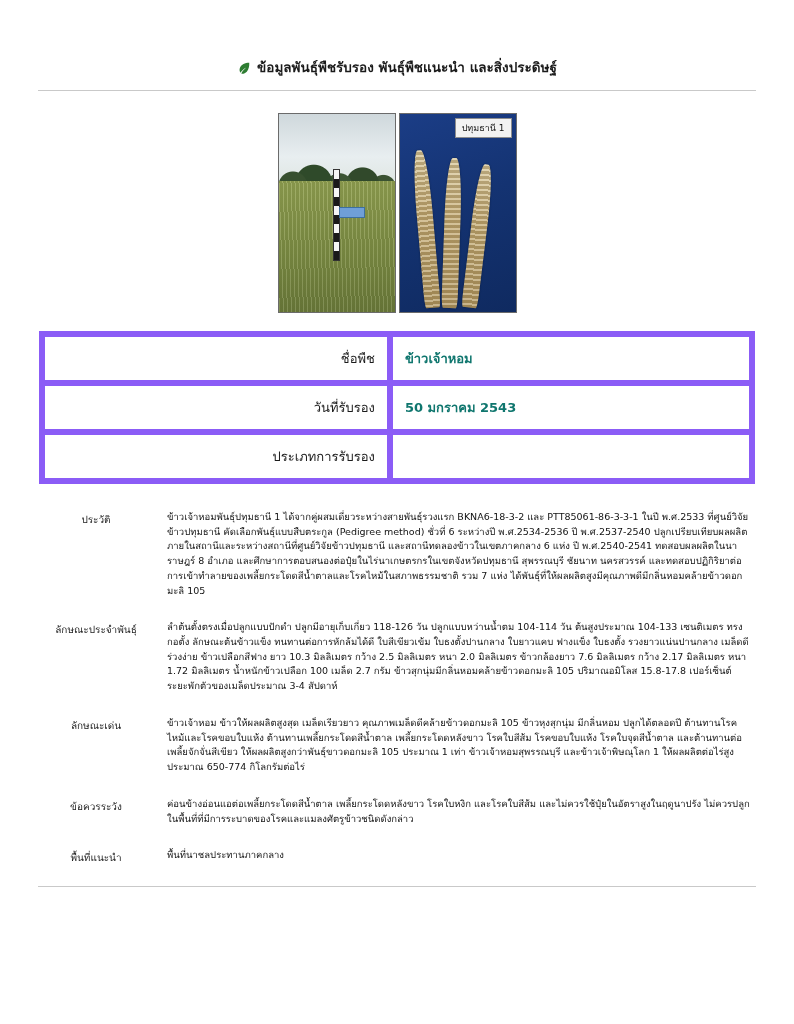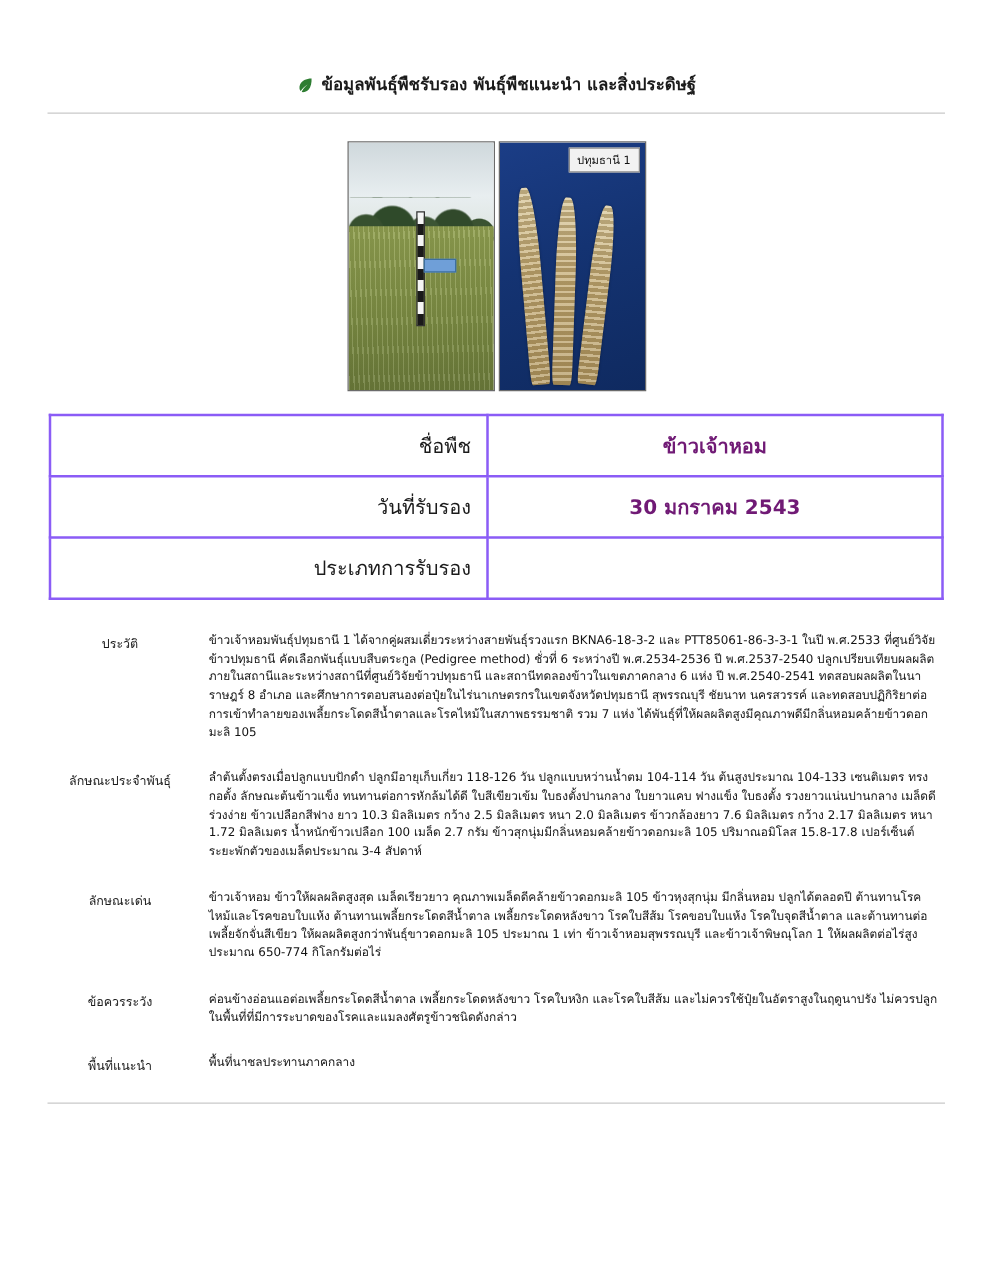--- a/index.html
+++ b/index.html
@@ -134,36 +134,36 @@
     inset: 0;
     background: repeating-linear-gradient(178deg, rgba(255,255,255,0.25) 0 2px, rgba(90,70,35,0.25) 2px 5px);
     border-radius: inherit;
   }
   .info-table {
     width: 716px;
     margin: 0 auto;
     border-collapse: collapse;
   }
   .info-table td {
-    border: 2px solid #8b5cf6;
+    border: 6px solid #8b5cf6;
     padding: 11px 12px;
-    font-size: 16px;
+    font-size: 13px;
     vertical-align: middle;
     height: 46px;
   }
   .info-table td.lbl {
     width: 49%;
     text-align: right;
     color: #1b1b1b;
   }
   .info-table td.val {
     width: 51%;
-    text-align: center;
+    text-align: left;
     font-weight: bold;
-    color: #701a75;
+    color: #0f766e;
   }
   .detail-table {
     width: 716px;
     margin: 18px auto 0 auto;
     border-collapse: collapse;
   }
   .detail-table td {
     padding: 8px 4px 14px 4px;
     font-size: 9.5px;
     line-height: 1.55;
@@ -227,21 +227,21 @@
   </div>
 
   <table class="info-table">
     <tbody>
       <tr>
         <td class="lbl">ชื่อพืช</td>
         <td class="val">ข้าวเจ้าหอม</td>
       </tr>
       <tr>
         <td class="lbl">วันที่รับรอง</td>
-        <td class="val">30 มกราคม 2543</td>
+        <td class="val">50 มกราคม 2543</td>
       </tr>
       <tr>
         <td class="lbl">ประเภทการรับรอง</td>
         <td class="val"></td>
       </tr>
     </tbody>
   </table>
 
   <table class="detail-table">
     <tbody>

